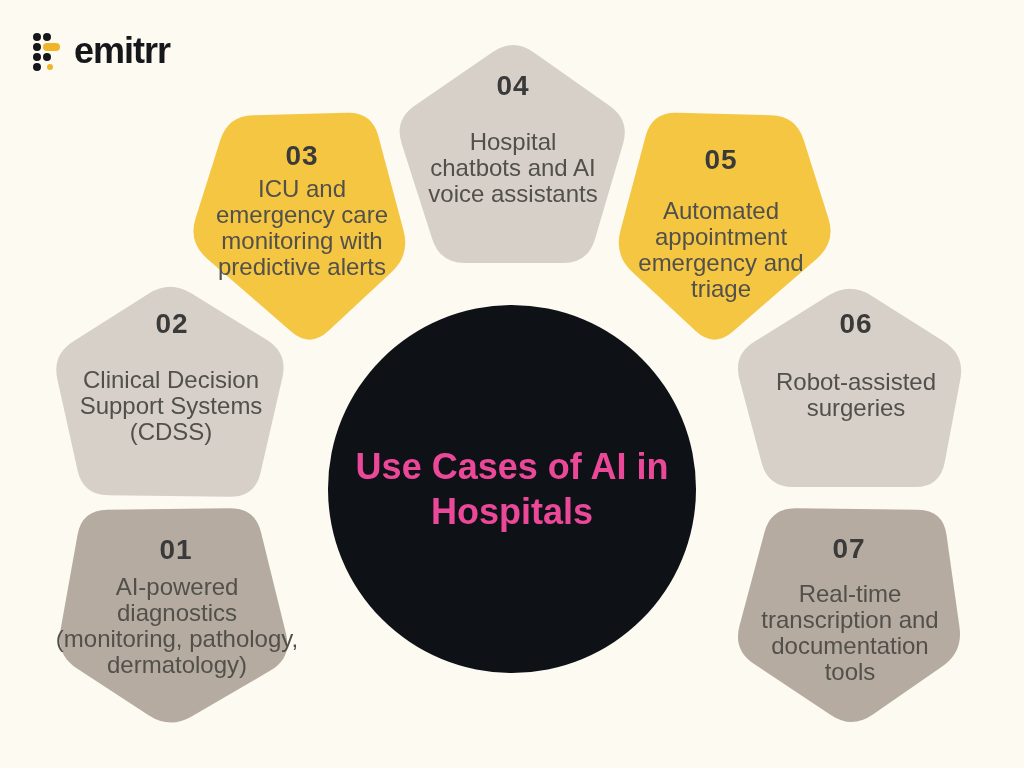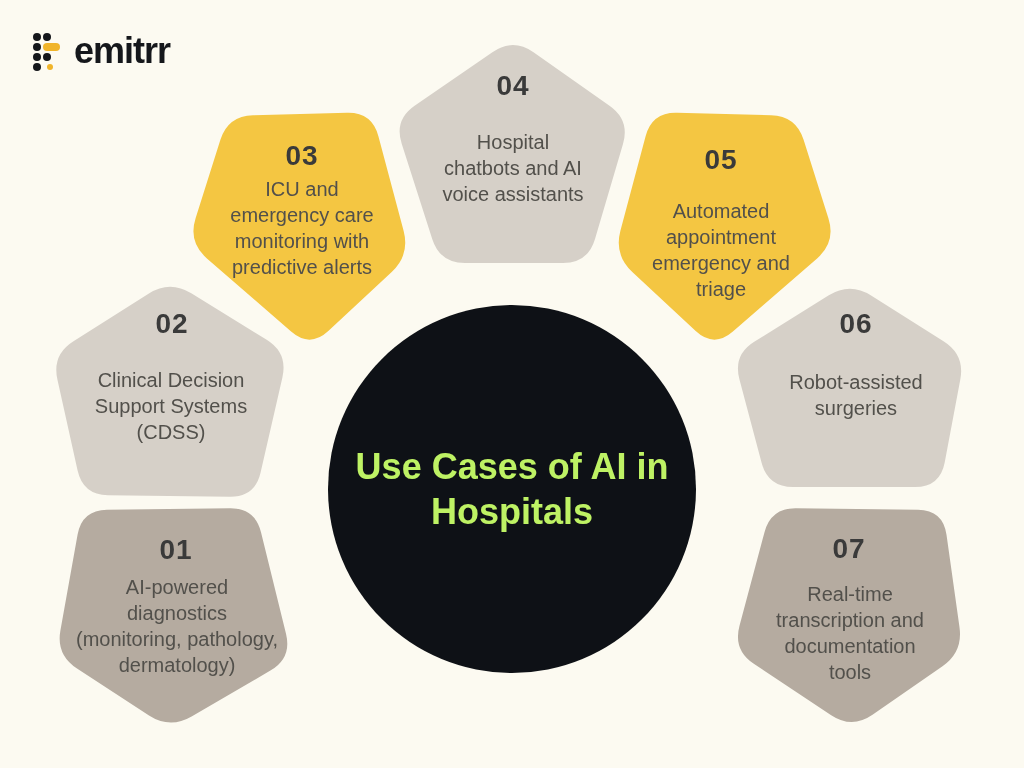--- a/index.html
+++ b/index.html
@@ -28,39 +28,39 @@
   }
   .center-title{font-size:36px;font-weight:700;line-height:45px;}
   
   .petal-number{
     position:absolute;transform:translate(-50%,-50%);
     font-size:28px;font-weight:700;color:#3A3A3A;letter-spacing:1px;
     white-space:nowrap;
   }
   .petal-text{
     position:absolute;transform:translate(-50%,-50%);
-    font-size:20px;line-height:26px;color:#52504B;text-align:center;
+    font-size:24px;line-height:26px;color:#52504B;text-align:center;
   }
 </style>
 </head>
 <body style="background: rgb(252, 250, 241);">
 
 <div class="canvas" style="background: rgb(252, 250, 241);">
 
   <svg class="shape-layer" width="1024" height="768" viewBox="0 0 1024 768">
       <path d="M77.6 534.6 Q82 510 107.0 509.7 L230.0 508.3 Q255 508 261.0 532.3 L286.0 633.7 Q292 658 270.4 670.6 L191.6 716.4 Q170 729 149.0 715.4 L77.0 668.6 Q56 655 60.4 630.4 Z" fill="#B5ABA0"></path>
       <path d="M148.9 293.4 Q170 280 191.3 293.2 L266.7 339.8 Q288 353 282.4 377.4 L260.6 472.6 Q255 497 230.0 496.7 L108.0 495.3 Q83 495 77.6 470.6 L57.4 379.4 Q52 355 73.1 341.6 Z" fill="#D6D0C8"></path>
       <path d="M220.4 139.8 Q228 116 253.0 115.3 L347.0 112.7 Q372 112 378.4 136.2 L403.6 230.8 Q410 255 391.7 272.0 L328.3 331.0 Q310 348 291.1 331.6 L206.9 258.4 Q188 242 195.6 218.2 Z" fill="#F4C642"></path>
       <path d="M492.4 52.2 Q513 38 533.5 52.3 L609.5 105.7 Q630 120 623.0 144.0 L595.0 239.0 Q588 263 563.0 263.0 L465.0 263.0 Q440 263 432.3 239.2 L401.7 143.8 Q394 120 414.6 105.8 Z" fill="#D6D0C8"></path>
       <path d="M645.6 136.2 Q652 112 677.0 112.7 L771.0 115.3 Q796 116 803.6 139.8 L828.4 218.2 Q836 242 817.1 258.4 L732.9 331.6 Q714 348 695.7 331.0 L632.3 272.0 Q614 255 620.4 230.8 Z" fill="#F4C642"></path>
       <path d="M828.8 295.2 Q850 282 871.1 295.4 L943.9 341.6 Q965 355 960.3 379.6 L944.7 462.4 Q940 487 915.0 487.0 L793.0 487.0 Q768 487 761.6 462.8 L739.4 379.2 Q733 355 754.2 341.8 Z" fill="#D6D0C8"></path>
       <path d="M764.5 532.2 Q771 508 796.0 508.3 L918.0 509.7 Q943 510 946.5 534.8 L959.5 627.2 Q963 652 942.5 666.2 L872.5 714.8 Q852 729 831.2 715.2 L753.8 663.8 Q733 650 739.5 625.8 Z" fill="#B5ABA0"></path>
     </svg>
 
-  <div class="center-circle" style="background: rgb(14, 17, 22); color: #bef264;">
+  <div class="center-circle" style="background: rgb(14, 17, 22); color: #ec4899;">
     <div class="center-title">
       <div>Use Cases of AI in</div>
       <div>Hospitals</div>
     </div>
   </div>
 
   <div id="petal-texts">
   <div class="petal">
     <div class="petal-number" style="left: 176px; top: 550px;">01</div>
     <div class="petal-text" style="left: 177px; top: 626px; width: 250px;">

